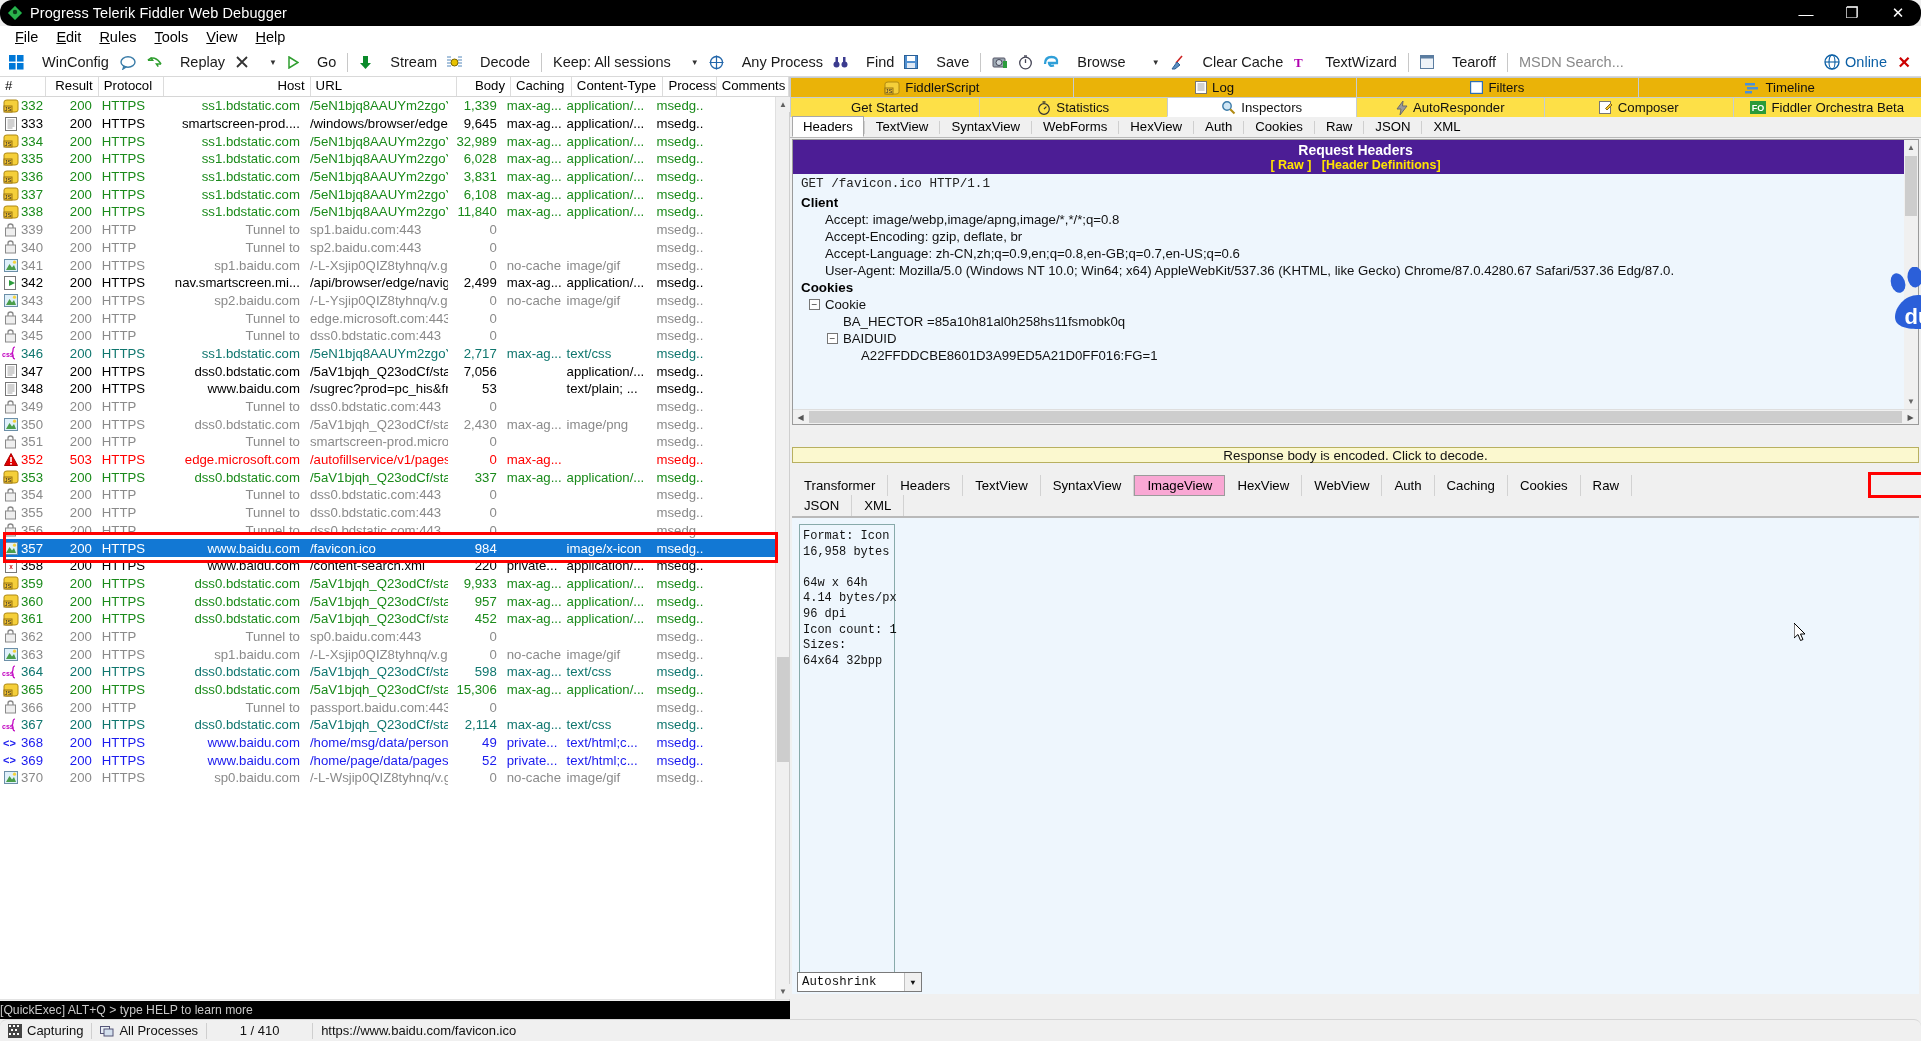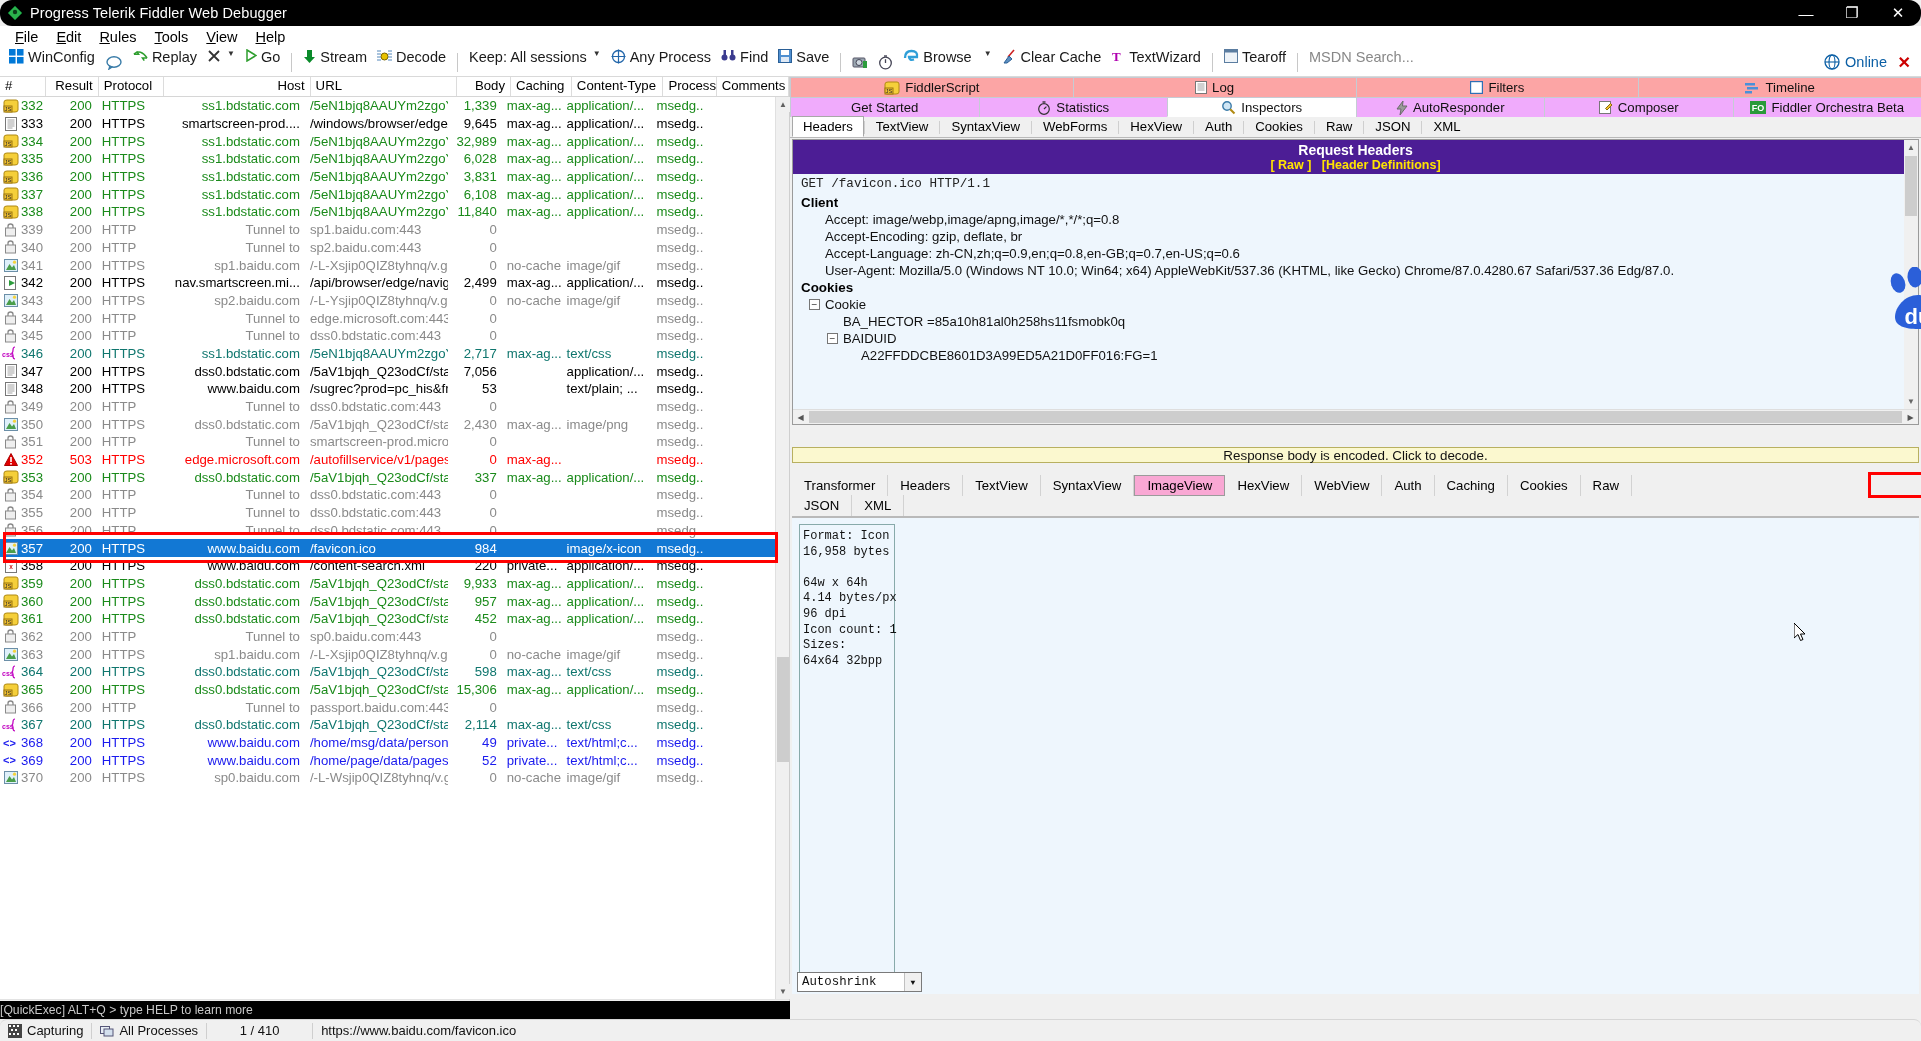--- a/index.html
+++ b/index.html
@@ -40,21 +40,21 @@
   #menubar .mi { padding: 1px 9px; }
   #menubar .mi u { text-decoration: underline; }
 
   
   #toolbar {
     height: 29px; background: #fff; display: flex; align-items: center;
     font-size: 14.5px; color: #1a1a1a; padding-left: 4px;
     border-bottom: 1px solid #d9d9d9;
     position: relative; white-space: nowrap;
   }
-  #toolbar .tbtn { display: flex; padding: 0 5px; height: 26px; gap: 4px; }
+  #toolbar .tbtn { display: flex; align-items: center; padding: 0 5px; height: 26px; gap: 18px; }
   #toolbar .sep { width: 1px; height: 19px; background: #c8c8c8; margin: 0 6px; }
   #toolbar .caret { font-size: 8px; color: #333; margin-left: 2px;}
   .ico { display: inline-block; vertical-align: middle; line-height: 0; }
   #toolbar .online {
     position: absolute; right: 34px; display: flex; align-items: center; gap: 5px;
     color: #0b5fa5; font-size: 14.5px;
   }
   #toolbar .tclose { position: absolute; right: 10px; color: #c00; font-size: 16px; font-weight: bold; }
 
   
@@ -128,25 +128,25 @@
     left: 3px; width: 775px; top: 455px; height: 31px; z-index: 20;
   }
 
   
   #rightpane { flex: 1; position: relative; background: #f0f0f0; }
   #rtabs-top, #rtabs-main {
     display: flex; height: 20px; font-size: 13.2px; align-items: stretch;
   }
   .rtab {
     flex: 1; display: flex; align-items: center; justify-content: center; gap: 5px;
-    background: #f0abfc; border: 1px solid #c5ccd4; border-bottom: none;
+    background: #fde047; border: 1px solid #c5ccd4; border-bottom: none;
     margin-right: -1px; color: #111;
   }
   .rtab.active { background: #fff; border-bottom: 1px solid #fff; font-weight: normal; }
-  #rtabs-top .rtab { background: #fca5a5; }
+  #rtabs-top .rtab { background: #eab308; }
 
   
   #subtabs {
     display: flex; height: 21px; font-size: 13.2px; background: #f0f0f0;
     border-bottom: 1px solid #b9b9b9; padding-left: 2px; align-items: flex-end;
   }
   #subtabs .st {
     padding: 2px 10px 2px 10px; border: 1px solid transparent;
     color: #000; height: 21px; display: flex; align-items: center;
   }

